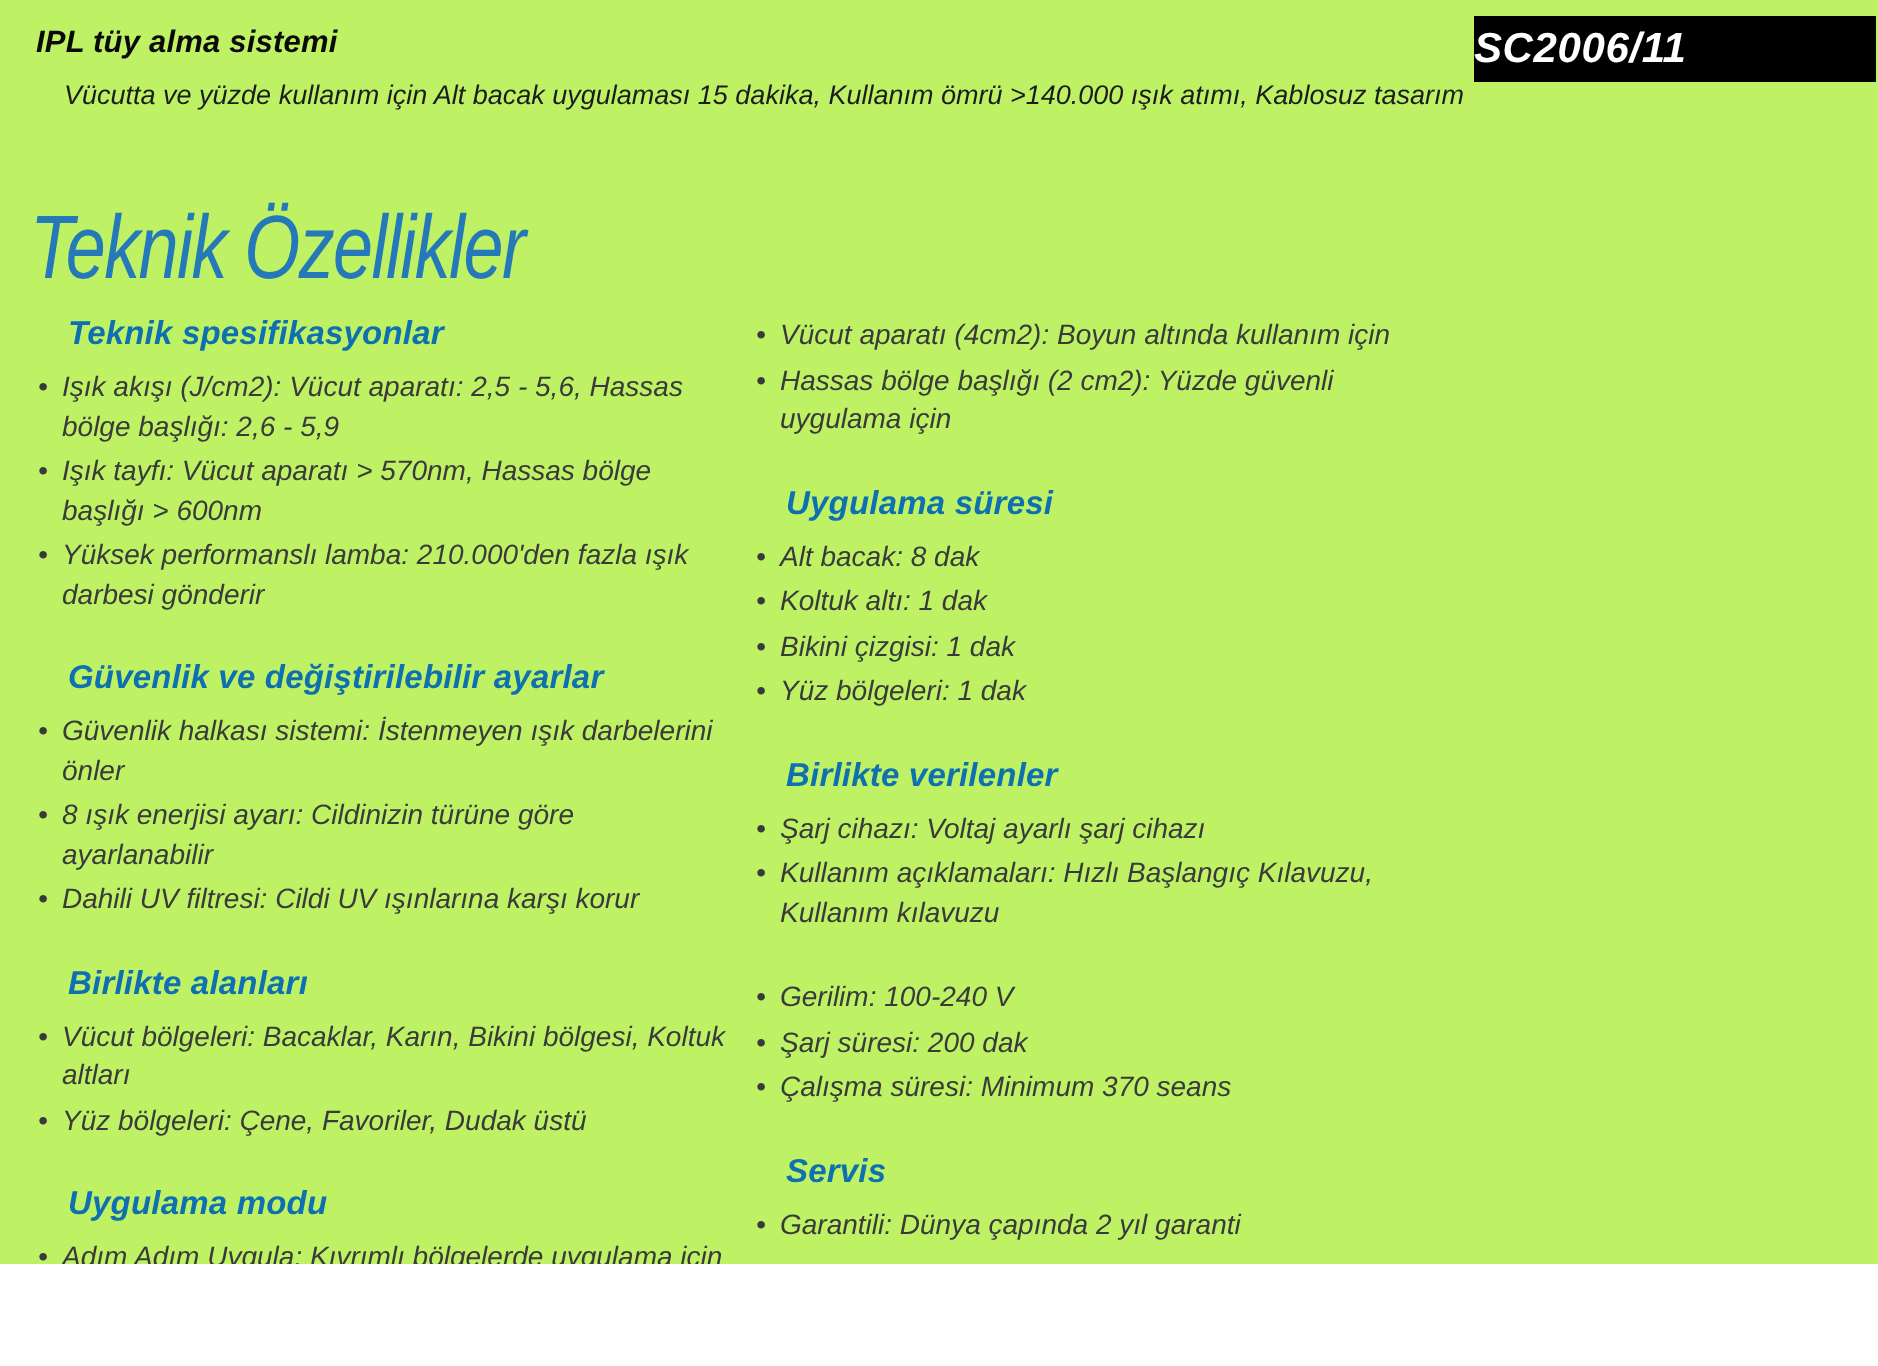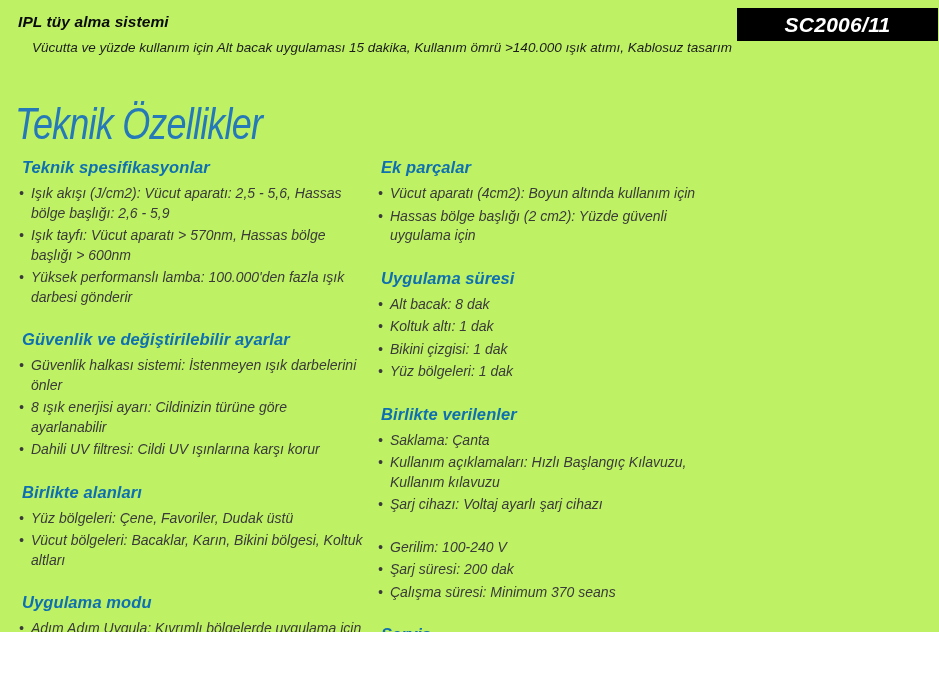--- a/index.html
+++ b/index.html
@@ -36,21 +36,20 @@
     color: #1c1c1c;
   }
   .model-box {
     position: absolute;
     left: 737px; top: 8px;
     width: 201px; height: 33px;
     background: var(--model-box-bg, #000);
     color: var(--model-box-text, #fff);
     display: flex;
     align-items: center;
-    justify-content: center;
     font-size: 21px;
     font-weight: 600;
     letter-spacing: 0.3px;
   }
   .page-title {
     position: absolute;
     left: 15px; top: 70px;
     font-size: 45px;
     font-weight: 400;
     color: var(--title-blue, #2579b9);
@@ -63,21 +62,21 @@
   .columns {
     position: absolute;
     left: 18px; top: 158px;
     width: 903px;
     display: flex;
   }
   .col { width: 345px; }
   .col-right { margin-left: 14px; width: 340px; }
   .spec-section { margin-bottom: 23px; }
   .spec-heading {
-    margin: 0 0 7px 4px;
+    margin: 0 0 7px 16px;
     font-size: 16.5px;
     font-weight: bold;
     color: var(--heading-blue, #0e6fb1);
     letter-spacing: 0.1px;
   }
   .spec-list { list-style: none; margin: 0; padding: 0; }
   .spec-item {
     position: relative;
     padding-left: 13px;
     font-size: 14px;
@@ -107,68 +106,66 @@
 
   <h1 class="page-title">Teknik Özellikler</h1>
 
   <div class="columns">
     <div class="col">
         <section class="spec-section">
           <h3 class="spec-heading">Teknik spesifikasyonlar</h3>
           <ul class="spec-list">
             <li class="spec-item">Işık akışı (J/cm2): Vücut aparatı: 2,5 - 5,6, Hassas bölge başlığı: 2,6 - 5,9</li>
             <li class="spec-item">Işık tayfı: Vücut aparatı &gt; 570nm, Hassas bölge başlığı &gt; 600nm</li>
-            <li class="spec-item">Yüksek performanslı lamba: 100.000'den fazla ışık darbesi gönderir</li>
+            <li class="spec-item">Yüksek performanslı lamba: 210.000'den fazla ışık darbesi gönderir</li>
           </ul>
         </section>
         <section class="spec-section">
           <h3 class="spec-heading">Güvenlik ve değiştirilebilir ayarlar</h3>
           <ul class="spec-list">
             <li class="spec-item">Güvenlik halkası sistemi: İstenmeyen ışık darbelerini önler</li>
             <li class="spec-item">8 ışık enerjisi ayarı: Cildinizin türüne göre ayarlanabilir</li>
             <li class="spec-item">Dahili UV filtresi: Cildi UV ışınlarına karşı korur</li>
           </ul>
         </section>
         <section class="spec-section">
           <h3 class="spec-heading">Birlikte alanları</h3>
           <ul class="spec-list">
+            <li class="spec-item">Vücut bölgeleri: Bacaklar, Karın, Bikini bölgesi, Koltuk altları</li>
             <li class="spec-item">Yüz bölgeleri: Çene, Favoriler, Dudak üstü</li>
-            <li class="spec-item">Vücut bölgeleri: Bacaklar, Karın, Bikini bölgesi, Koltuk altları</li>
           </ul>
         </section>
         <section class="spec-section">
           <h3 class="spec-heading">Uygulama modu</h3>
           <ul class="spec-list">
             <li class="spec-item">Adım Adım Uygula: Kıvrımlı bölgelerde uygulama için</li>
           </ul>
         </section>
       </div>
     <div class="col col-right">
         <section class="spec-section">
-          <h3 class="spec-heading">Ek parçalar</h3>
           <ul class="spec-list">
             <li class="spec-item">Vücut aparatı (4cm2): Boyun altında kullanım için</li>
             <li class="spec-item">Hassas bölge başlığı (2 cm2): Yüzde güvenli uygulama için</li>
           </ul>
         </section>
         <section class="spec-section">
           <h3 class="spec-heading">Uygulama süresi</h3>
           <ul class="spec-list">
             <li class="spec-item">Alt bacak: 8 dak</li>
             <li class="spec-item">Koltuk altı: 1 dak</li>
             <li class="spec-item">Bikini çizgisi: 1 dak</li>
             <li class="spec-item">Yüz bölgeleri: 1 dak</li>
           </ul>
         </section>
         <section class="spec-section">
           <h3 class="spec-heading">Birlikte verilenler</h3>
           <ul class="spec-list">
-            <li class="spec-item">Saklama: Çanta</li>
+            <li class="spec-item">Şarj cihazı: Voltaj ayarlı şarj cihazı</li>
             <li class="spec-item">Kullanım açıklamaları: Hızlı Başlangıç Kılavuzu, Kullanım kılavuzu</li>
-            <li class="spec-item">Şarj cihazı: Voltaj ayarlı şarj cihazı</li>
           </ul>
         </section>
         <section class="spec-section">
           <ul class="spec-list">
             <li class="spec-item">Gerilim: 100-240 V</li>
             <li class="spec-item">Şarj süresi: 200 dak</li>
             <li class="spec-item">Çalışma süresi: Minimum 370 seans</li>
           </ul>
         </section>
         <section class="spec-section">

